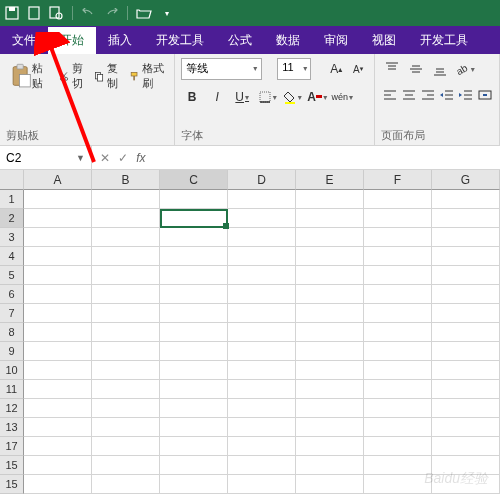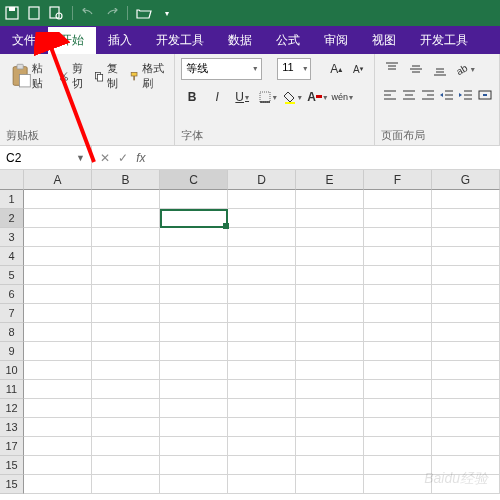--- a/index.html
+++ b/index.html
@@ -105,22 +105,22 @@
       </svg>
     </span>
   <span class="qat-icon dd-arrow" style="color:#fff">▾</span>
 </div>
 
 <div class="tabs">
   <div class="tab">文件</div>
   <div class="tab active">开始</div>
   <div class="tab">插入</div>
   <div class="tab">开发工具</div>
+  <div class="tab">公式</div>
   <div class="tab">数据</div>
-  <div class="tab">公式</div>
   <div class="tab">审阅</div>
   <div class="tab">视图</div>
   <div class="tab">开发工具</div>
 </div>
 
 <div class="ribbon">
   <div class="ribbon-group">
     <div class="clip-row">
       <div class="paste-big">
         <svg class="paste-icon" width="28" height="32" viewBox="0 0 28 32">

